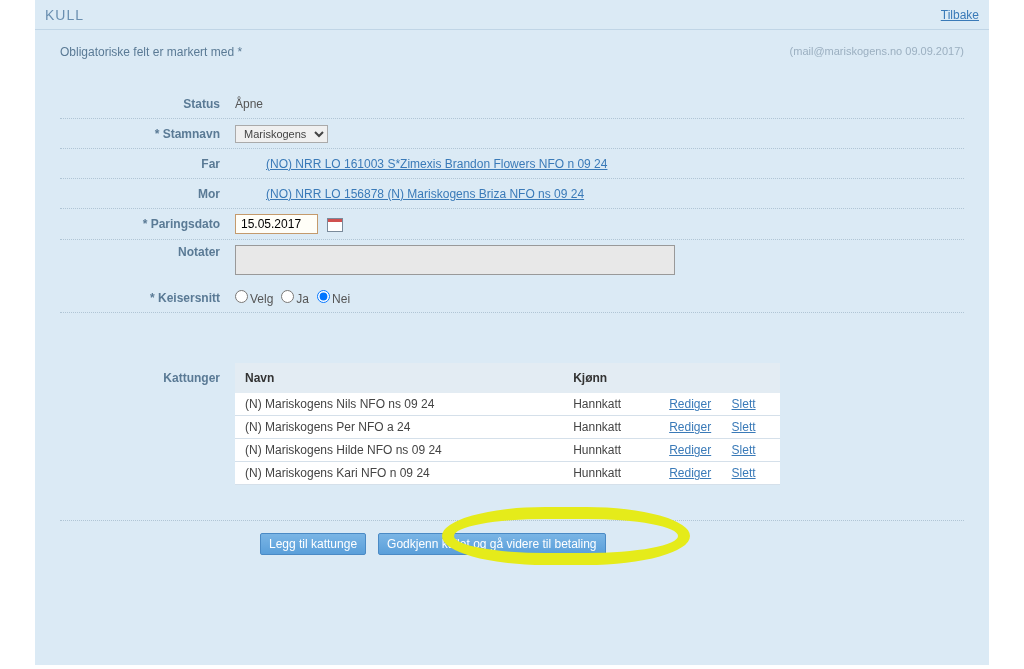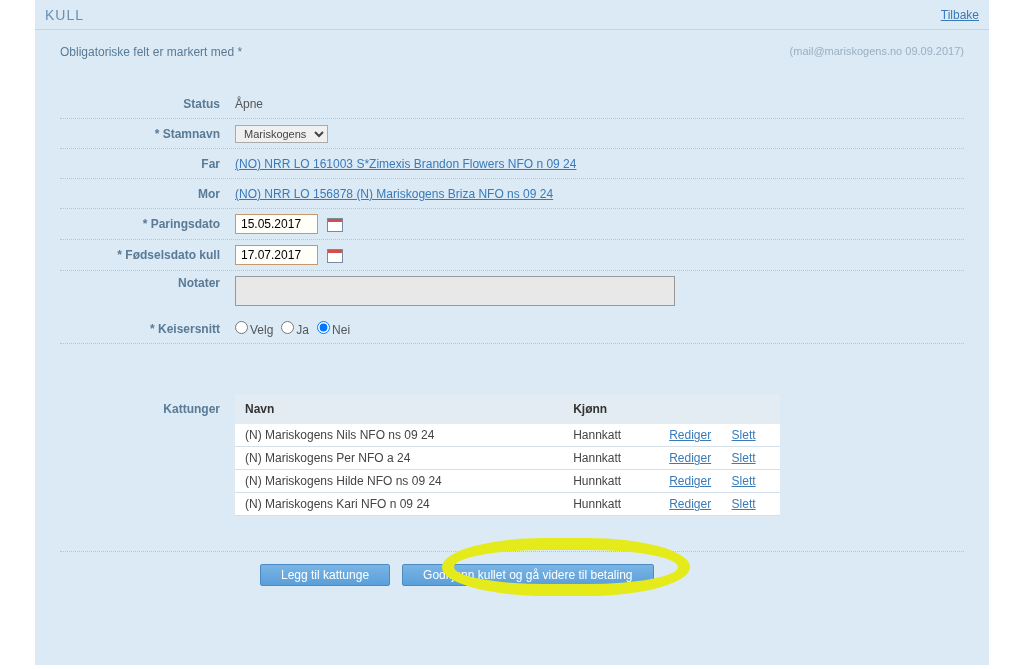--- a/index.html
+++ b/index.html
@@ -41,21 +41,21 @@
   .form-row.no-border { border-bottom: none; }
   .form-label { 
     width: 175px; 
     text-align: right; 
     color: #5a7a95; 
     font-weight: bold;
     padding-right: 15px;
     font-size: 12px;
   }
   .form-value { flex: 1; color: #555; }
-  .form-value a { color: #3a7ab8; text-decoration: underline; }
+  .form-value a { color: #3a7ab8; text-decoration: underline; margin-left: 31px; }
   
   select {
     background: #f0f0f0;
     border: 1px solid #aaa;
     padding: 1px 4px;
     font-size: 11px;
     color: #444;
   }
   
   input[type="text"].date-input {
@@ -119,21 +119,21 @@
     display: flex;
     gap: 12px;
     align-items: center;
     position: relative;
   }
   .btn {
     display: inline-block;
     background: linear-gradient(#7ab5e5, #5a9fda);
     border: 1px solid #4a8ac5;
     color: #fff;
-    padding: 3px 20px;
+    padding: 3px 8px;
     font-size: 12px;
     cursor: pointer;
     border-radius: 2px;
   }
   
   .highlight {
     position: absolute;
     border: 12px solid #e5eb1a;
     border-radius: 50% / 60%;
     width: 248px;
@@ -182,27 +182,20 @@
     </div>
 
     <div class="form-row">
       <div class="form-label">* Paringsdato</div>
       <div class="form-value">
         <input type="text" class="date-input" value="15.05.2017" style="">
         <span class="cal-icon"></span>
       </div>
     </div>
 
-    <div class="form-row">
-      <div class="form-label">* Fødselsdato kull</div>
-      <div class="form-value">
-        <input type="text" class="date-input" value="17.07.2017" style="">
-        <span class="cal-icon"></span>
-      </div>
-    </div>
 
     <div class="form-row no-border" style="align-items:flex-start;">
       <div class="form-label">Notater</div>
       <div class="form-value">
         <textarea style=""></textarea>
       </div>
     </div>
 
     <div class="form-row">
       <div class="form-label">* Keisersnitt</div>

